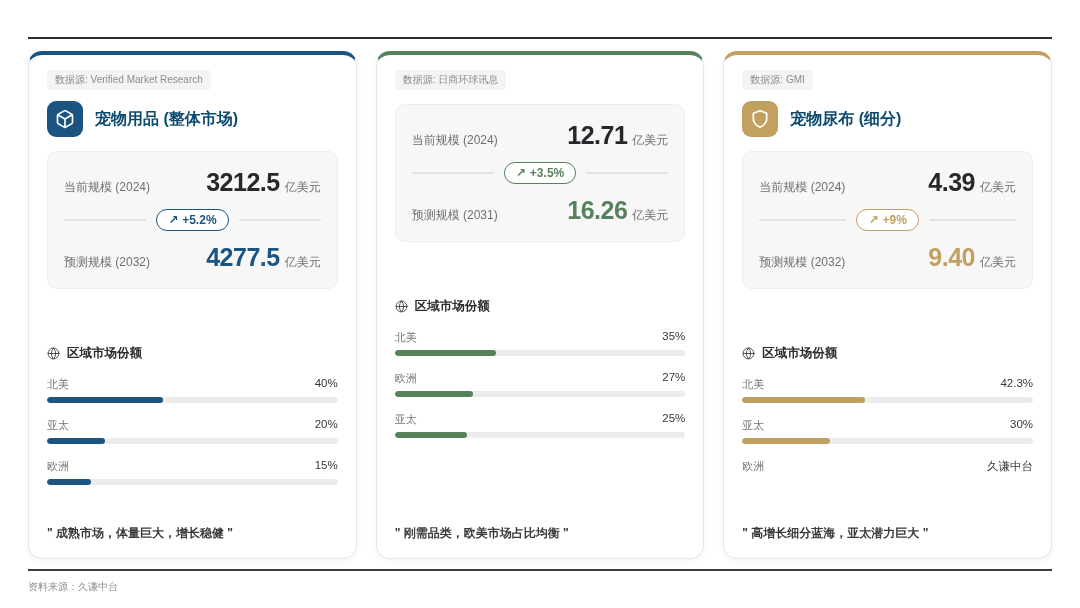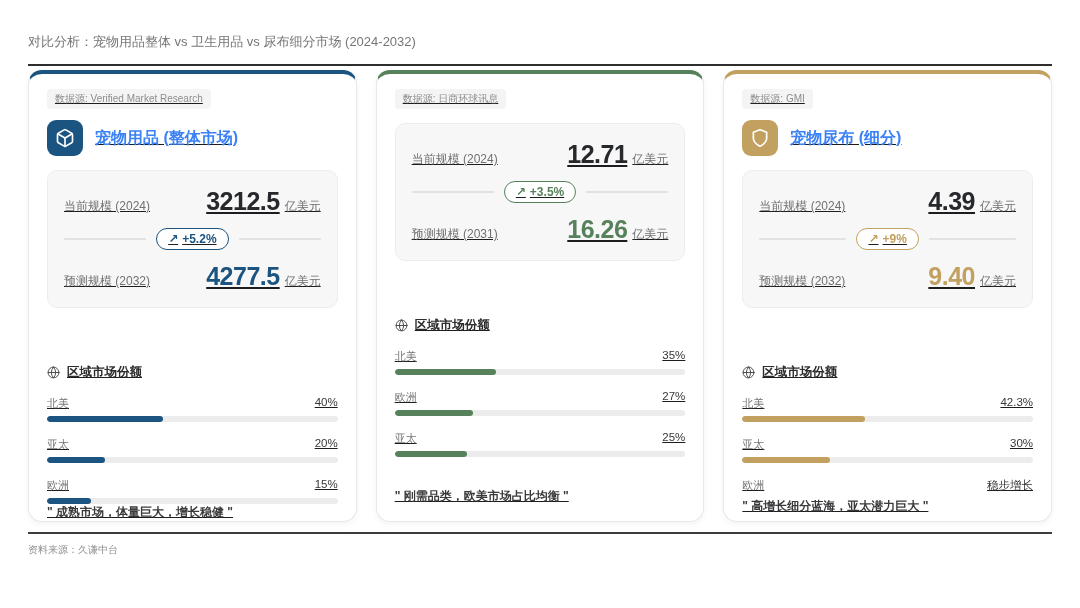--- a/index.html
+++ b/index.html
@@ -4,34 +4,34 @@
 <style>
   * { margin:0; padding:0; box-sizing:border-box; }
   html,body { width:1080px; height:608px; background:#ffffff; overflow:hidden;
     font-family:"Liberation Sans","DejaVu Sans",sans-serif; color:#1d1d1f; }
   .page { padding:24px 28px 0; }
 
   .page-title { font-size:19px; font-weight:700; color:#191919; }
   .page-subtitle { font-size:13px; color:#757575; margin-top:9px; }
   .top-rule { border-top:2px solid #2e2e2e; margin-top:13px; }
 
-  .cards { display:flex; gap:19px; margin-top:4px; height:452px;text-decoration:underline; }
+  .cards { display:flex; gap:19px; margin-top:12px; height:508px; }
   .card { flex:1; background:#fff; border:1px solid #e8e8e8; border-top:4px solid #999;
     border-radius:14px; box-shadow:0 2px 6px rgba(0,0,0,.05);
     padding:15px 18px 16px; display:flex; flex-direction:column; }
 
   .src-badge { align-self:flex-start; background:#f4f4f5; color:#8d8d8d;
     font-size:10px; padding:3px 8px; border-radius:4px; }
 
   .card-head { display:flex; align-items:center; gap:12px; margin-top:11px; }
   .icon-box { width:36px; height:36px; border-radius:9px; flex:0 0 auto;
     display:flex; align-items:center; justify-content:center; background:#555; }
   .icon-box svg { width:20px; height:20px; stroke:#fff; fill:none;
     stroke-width:2; stroke-linecap:round; stroke-linejoin:round; }
-  .card-title { font-size:16px; font-weight:700; color:#3b82f6; }
+  .card-title { font-size:16px; font-weight:700; color:#0c4a6e; }
 
   .stat-panel { margin-top:14px; background:#f7f7f8; border:1px solid #ededee;
     border-radius:10px; padding:16px; }
   .stat-row { display:flex; justify-content:space-between; align-items:baseline; }
   .stat-label { font-size:12px; color:#707070; }
   .stat-value-wrap { display:flex; align-items:baseline; gap:5px; }
   .stat-value { font-size:25px; font-weight:700; color:#26282b; letter-spacing:-0.5px; }
   .stat-unit { font-size:12px; color:#707070; }
   .growth-divider { display:flex; align-items:center; gap:10px; margin:12px 0; }
   .growth-line { flex:1; height:2px; background:#e2e2e2; border-radius:2px; }
@@ -55,21 +55,20 @@
   .quote { margin-top:auto; font-size:12px; font-weight:700; color:#3a3a3c; }
 
   .footer-rule { border-top:2px solid #3c3c3c; margin-top:10px; }
   .footer-text { font-size:10px; color:#8f8f8f; margin-top:9px; }
 </style>
 </head>
 <body>
 
 <div class="page">
 
-  <div class="page-subtitle">对比分析：宠物用品整体 vs 卫生用品 vs 尿布细分市场 (2024-2032)</div>
   <div class="top-rule"></div>
 
   <div class="cards">
 
     <div class="card" style="border-top-color: rgb(27, 84, 128);">
       <span class="src-badge">数据源: Verified Market Research</span>
       <div class="card-head">
         <span class="icon-box" style="background-color: rgb(27, 84, 128);">
           <svg viewBox="0 0 24 24">
               <path d="M21 16V8a2 2 0 0 0-1-1.73l-7-4a2 2 0 0 0-2 0l-7 4A2 2 0 0 0 3 8v8a2 2 0 0 0 1 1.73l7 4a2 2 0 0 0 2 0l7-4A2 2 0 0 0 21 16z"></path>
@@ -266,21 +265,21 @@
             <span class="region-label">亚太</span>
             <span class="region-value">30%</span>
           </div>
           <div class="bar-track">
             <div class="bar-fill" style="width: 30%; background-color: rgb(194, 160, 95);"></div>
           </div>
         </div>
         <div class="region-row">
           <div class="region-line">
             <span class="region-label">欧洲</span>
-            <span class="region-value">稳步增长</span>
+            <span class="region-value">久谦中台</span>
           </div>
         </div>
       </div>
       <div class="quote">" 高增长细分蓝海，亚太潜力巨大 "</div>
     </div>
 
   </div>
 
   <div class="footer-rule"></div>
   <div class="footer-text">资料来源：久谦中台</div>

